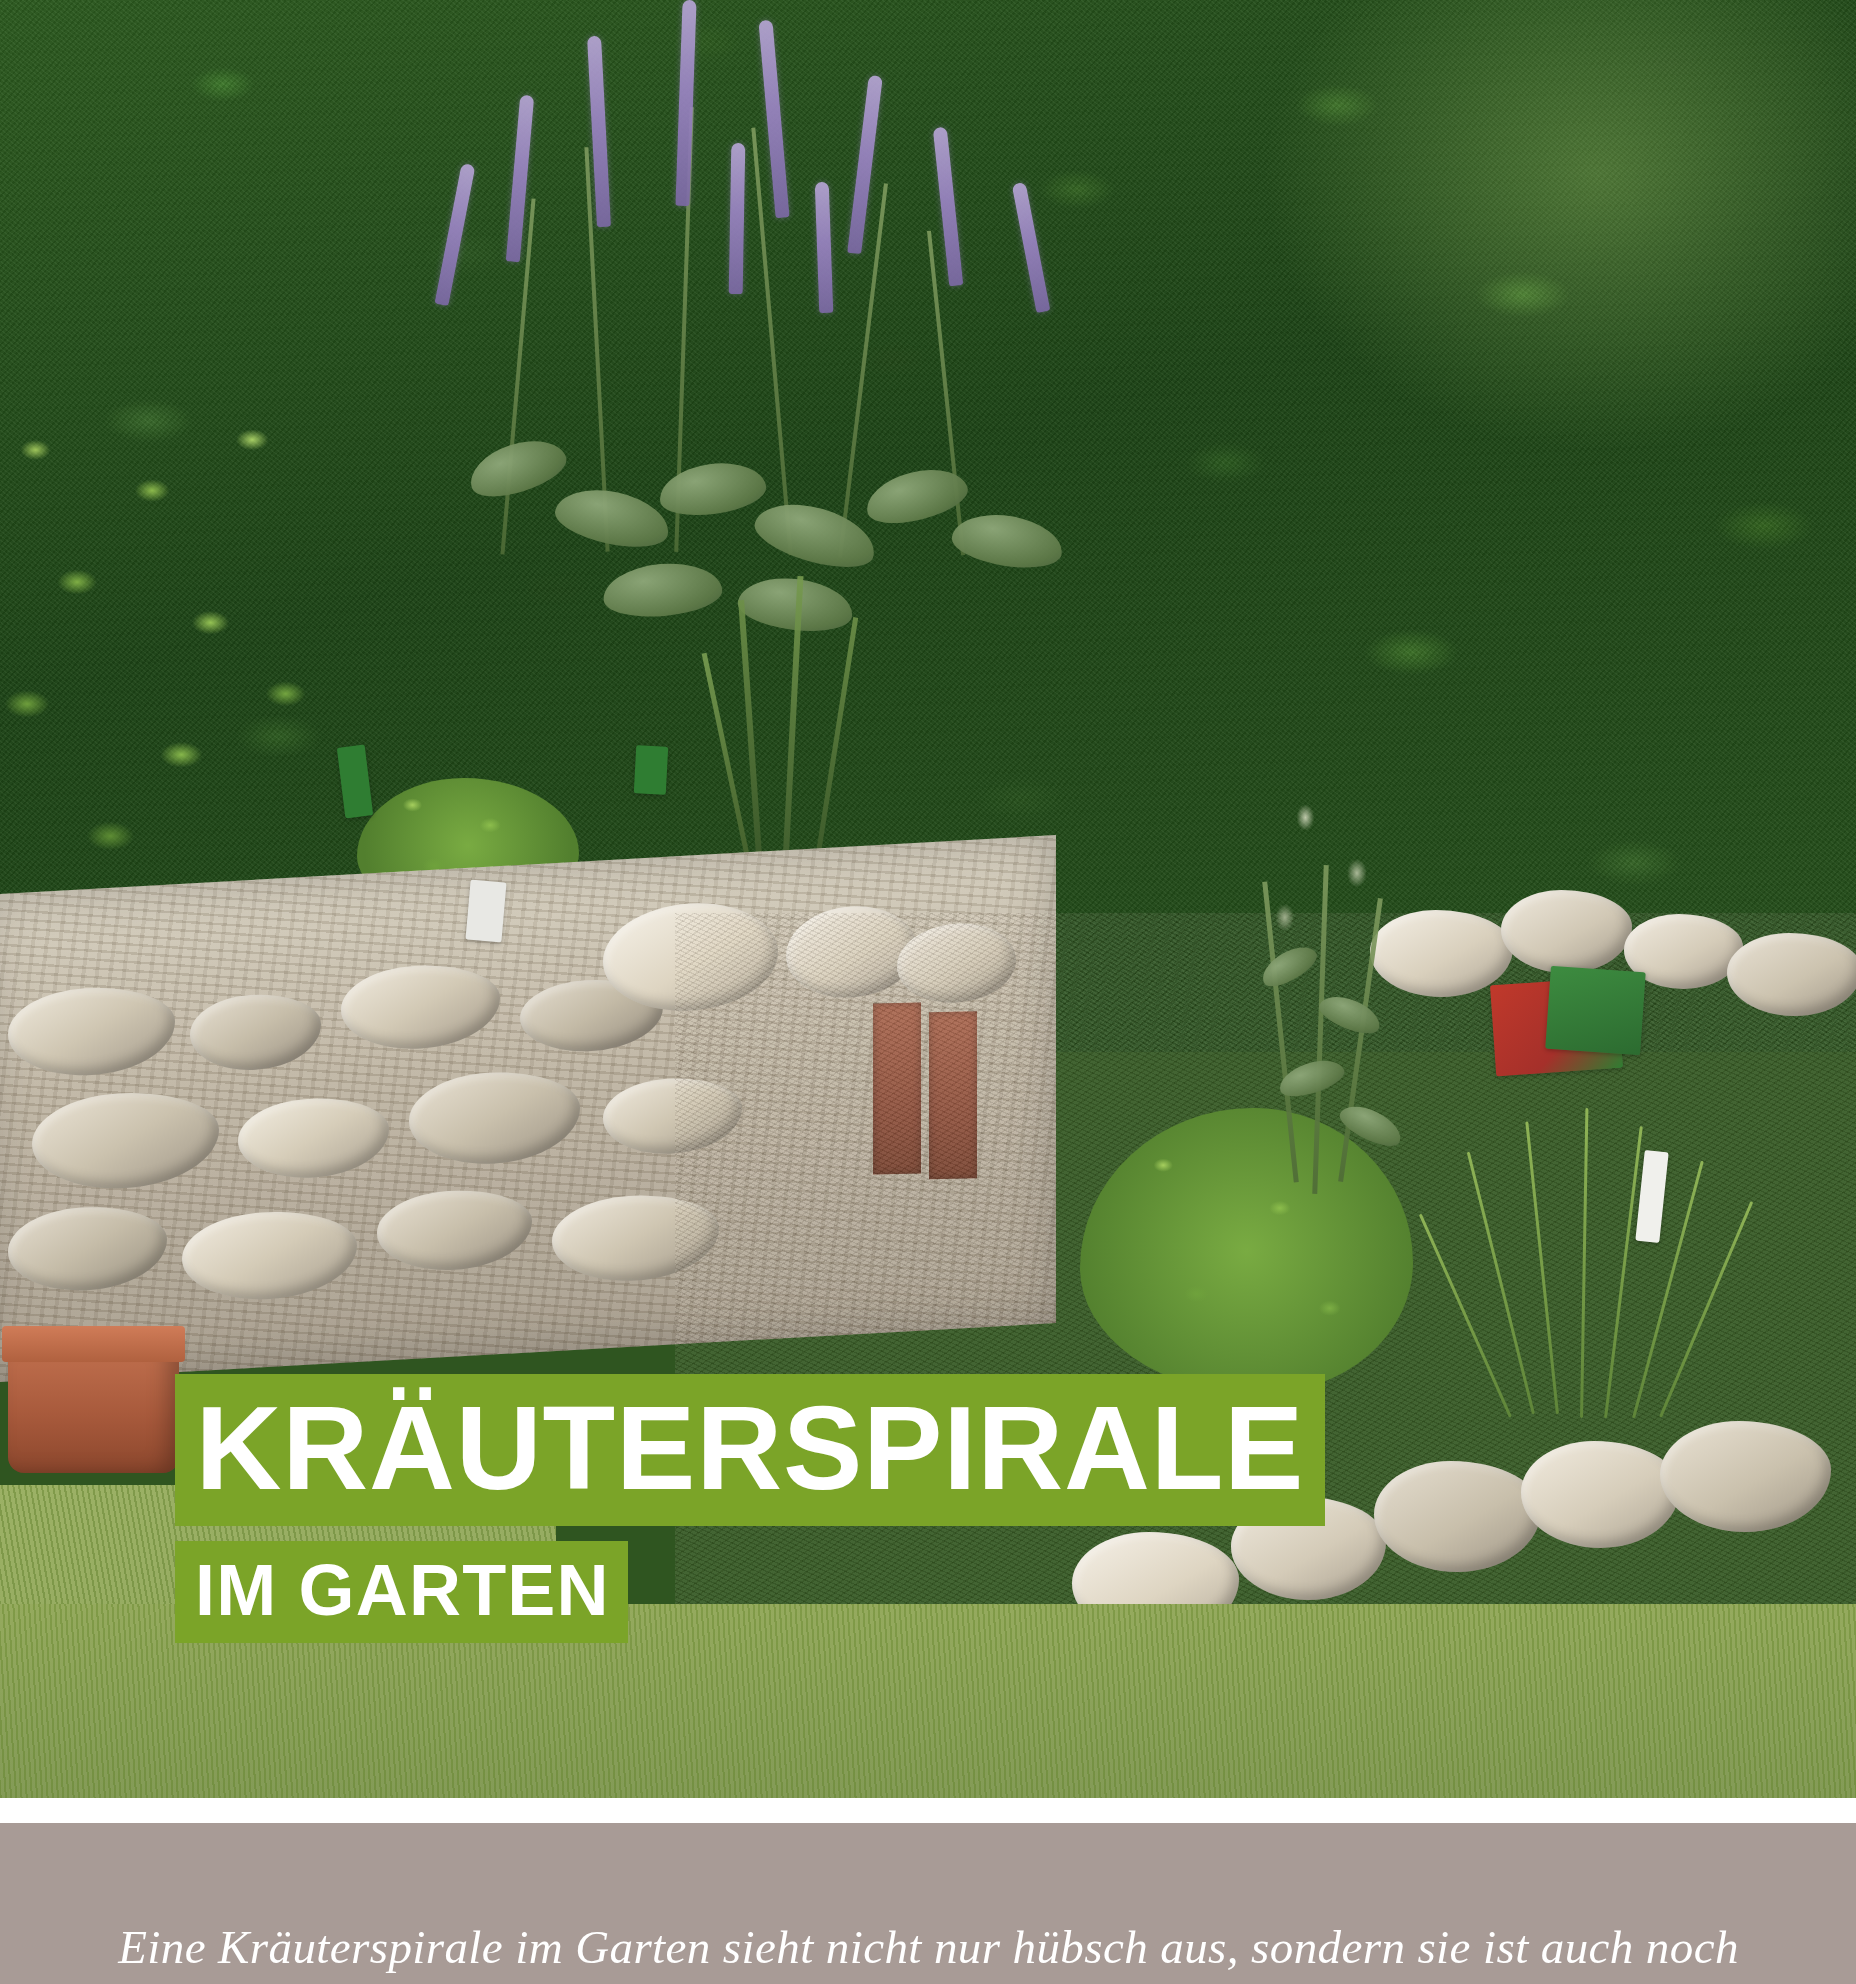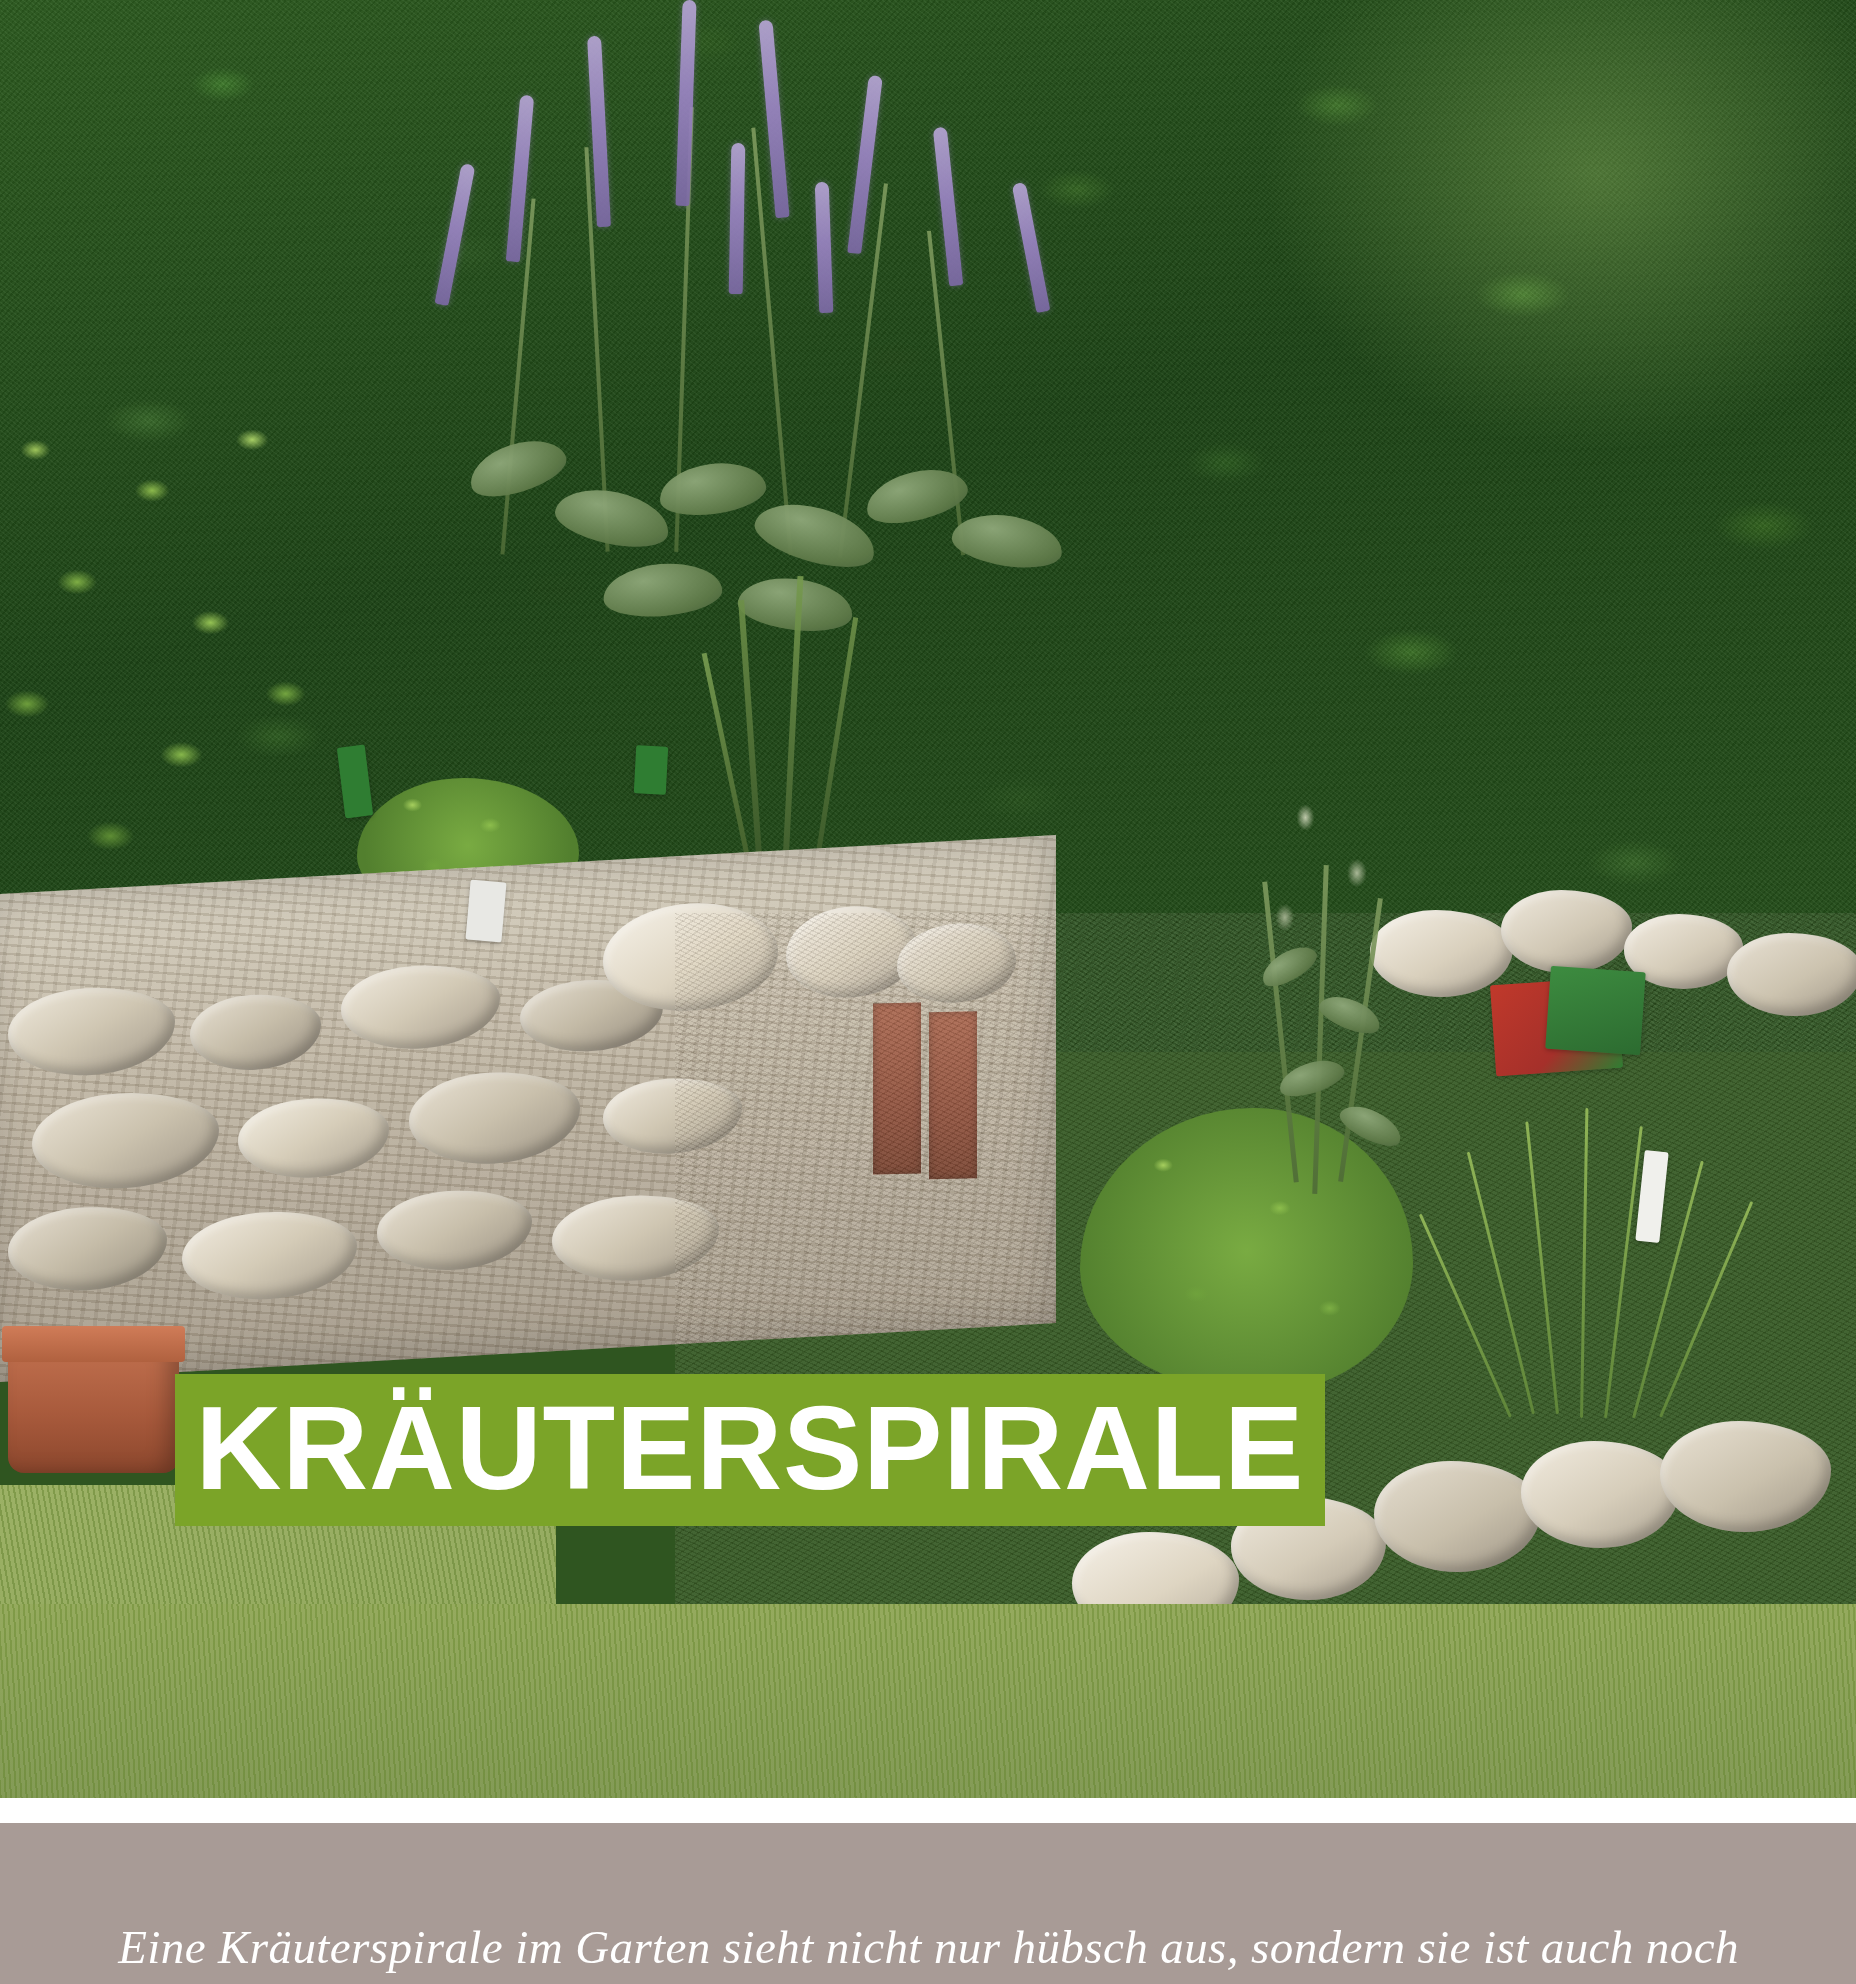--- a/index.html
+++ b/index.html
@@ -417,20 +417,21 @@
   <div class="pot">
     <div class="pot-rim"></div>
   </div>
 
   <div class="lawn-left"></div>
   <div class="lawn"></div>
 
   <div class="title-wrap">
     <div class="title-main">KRÄUTERSPIRALE</div>
     <br>
+    <div class="title-sub">IM GARTEN</div>
   </div>
 
 </div>
 
 <div class="gap-white-1"></div>
 
 <div class="intro">
   <div class="intro-text">Eine Kräuterspirale im Garten sieht nicht nur hübsch aus, sondern sie ist auch noch überaus praktisch. Die Kräuterspirale ist ein dreidimensionales Beet, welches sich spiralförmig in die Höhe schraubt. Sie besteht aus mehreren Zonen mit unterschiedlichen Ökosystemen, die ineinander übergehen und den verschiedenen Kräutern somit optimale Bedingungen bieten.</div>
 </div>
 

